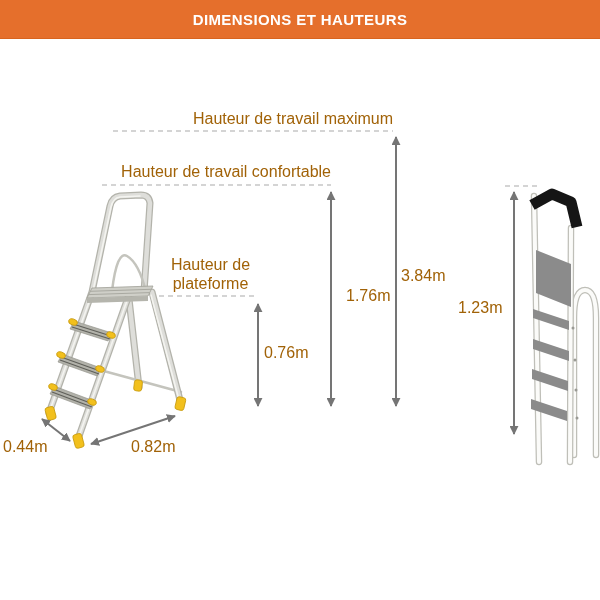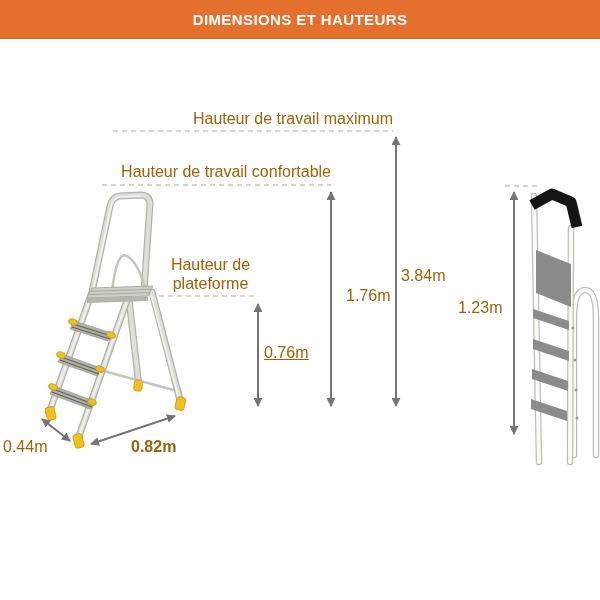--- a/index.html
+++ b/index.html
@@ -152,19 +152,19 @@
       <line class="dim" x1="514" y1="192" x2="514" y2="434" marker-start="url(#ah)" marker-end="url(#ah)"></line>
       <line class="dim" x1="42" y1="419" x2="70" y2="441" marker-start="url(#ah)" marker-end="url(#ah)"></line>
       <line class="dim" x1="91" y1="444" x2="175" y2="416" marker-start="url(#ah)" marker-end="url(#ah)"></line>
     </g>
   </svg>
 
   <div class="lbl r" style="left:113px;top:109px;width:280px;">Hauteur de travail maximum</div>
   <div class="lbl r" style="left:51px;top:162px;width:280px;">Hauteur de travail confortable</div>
   <div class="lbl wrap" style="left:163px;top:255px;width:95px;">Hauteur de plateforme</div>
 
-  <div class="lbl" style="left:264px;top:343px;text-decoration:underline;">0.76m</div>
+  <div class="lbl" style="left:264px;top:343px;">0.76m</div>
   <div class="lbl" style="left:336px;top:286px;margin-left:10px;">1.76m</div>
   <div class="lbl" style="left:401px;top:266px;">3.84m</div>
   <div class="lbl" style="left:458px;top:298px;">1.23m</div>
   <div class="lbl" style="left:3px;top:437px;text-align:right;">0.44m</div>
-  <div class="lbl" style="left:131px;top:437px;font-weight:bold;">0.82m</div>
+  <div class="lbl" style="left:131px;top:437px;">0.82m</div>
 </div>
 
 </body></html>

